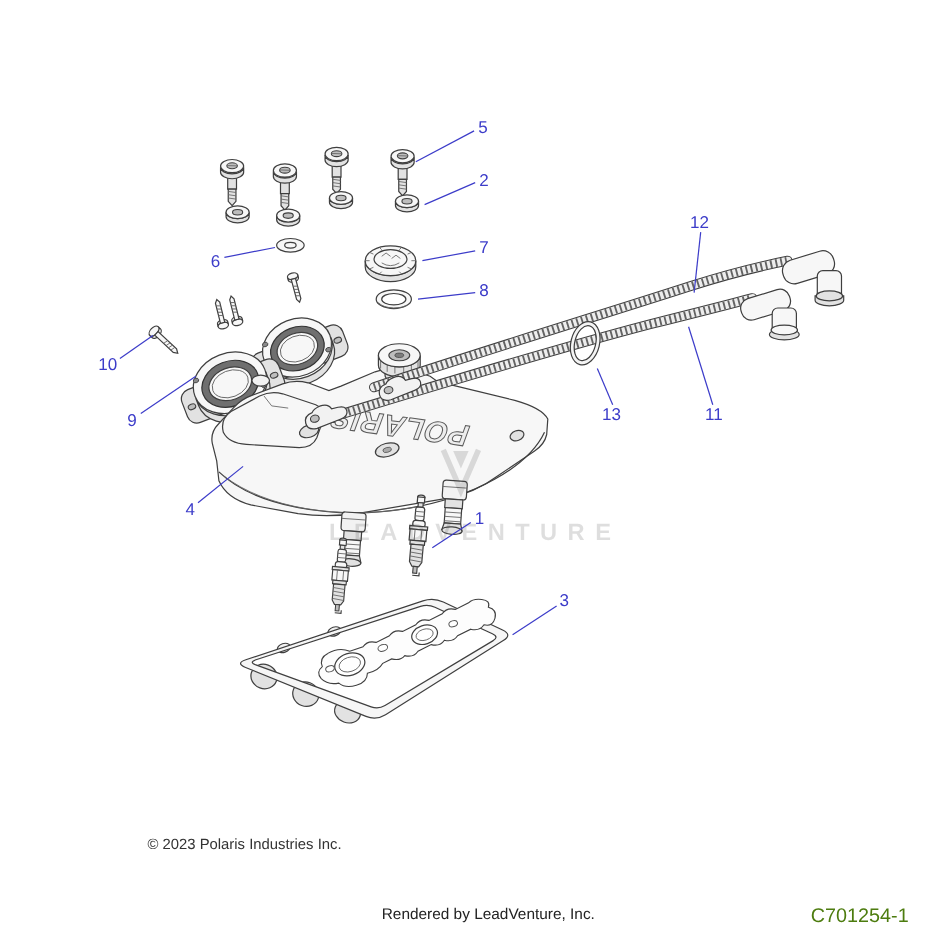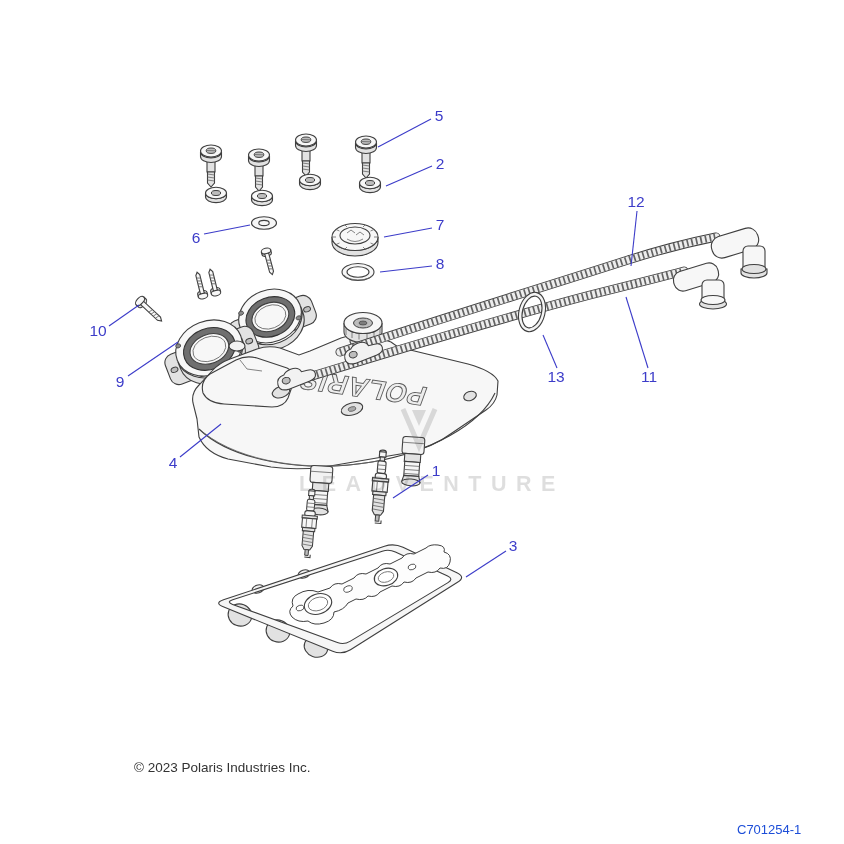--- a/index.html
+++ b/index.html
@@ -2,21 +2,21 @@
 <html><head>
 <meta charset="utf-8">
 <style>
   html,body{margin:0;padding:0;background:#fff;}
   .screen{position:relative;width:844px;height:844px;background:#fff;overflow:hidden;
           font-family:"Liberation Sans",sans-serif;}
   .screen svg{position:absolute;left:0;top:0;}
   .footer-text{position:absolute;color:#222;white-space:nowrap;}
   .copyright{left:134px;top:760px;font-size:13.5px;color:#333;}
   .rendered{left:347px;top:822px;font-size:14px;color:#222;}
-  .drawing-number{left:737px;top:822px;font-size:13px;color:#1d4ed8;}
+  .drawing-number{left:737px;top:822px;font-size:18px;color:#4d7c0f;}
   
   .ln{stroke:#3f3f3f;stroke-width:1.1;fill:none;}
   .part{stroke:#3f3f3f;stroke-width:1.1;fill:#f2f2f2;}
   .part-lt{stroke:#3f3f3f;stroke-width:1.1;fill:#f7f7f7;}
   .part-md{stroke:#3f3f3f;stroke-width:1.1;fill:#e2e2e2;}
   .part-dk{stroke:#3f3f3f;stroke-width:1;fill:#bdbdbd;}
   .seal{stroke:#333;stroke-width:1.1;fill:#6f6f6f;}
   .thin{stroke:#666;stroke-width:0.8;fill:none;}
   .callout-text{font-size:15.5px;fill:#3c3cc9;font-weight:500;}
   .callout-line{stroke:#3c3cc9;stroke-width:1.1;fill:none;}
@@ -282,14 +282,15 @@
     <line class="callout-line" x1="648" y1="368" x2="626" y2="297"></line>
     <text class="callout-text" x="649" y="382" text-anchor="middle">11</text>
     <line class="callout-line" x1="637" y1="211" x2="631" y2="266"></line>
     <text class="callout-text" x="636" y="207" text-anchor="middle">12</text>
     <line class="callout-line" x1="557" y1="368" x2="543" y2="335"></line>
     <text class="callout-text" x="556" y="382" text-anchor="middle">13</text>
   </g>
 </svg>
 
   <div class="footer-text copyright">© 2023 Polaris Industries Inc.</div>
+  <div class="footer-text rendered">Rendered by LeadVenture, Inc.</div>
   <div class="footer-text drawing-number">C701254-1</div>
 </div>
 
 </body></html>

